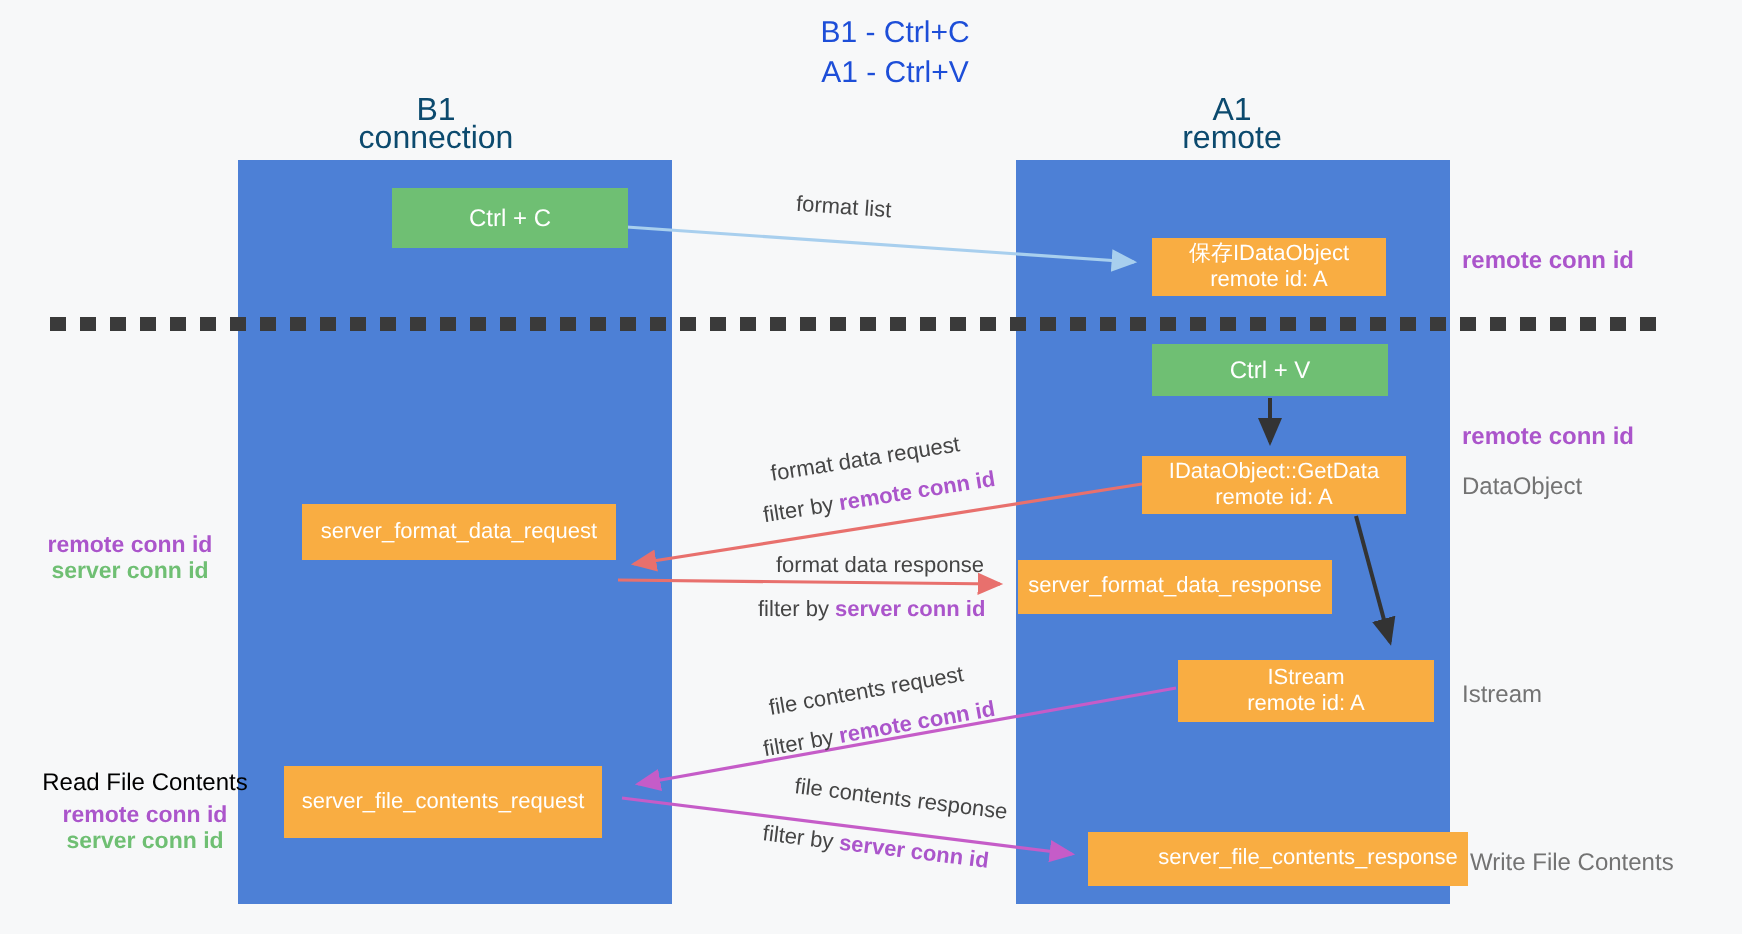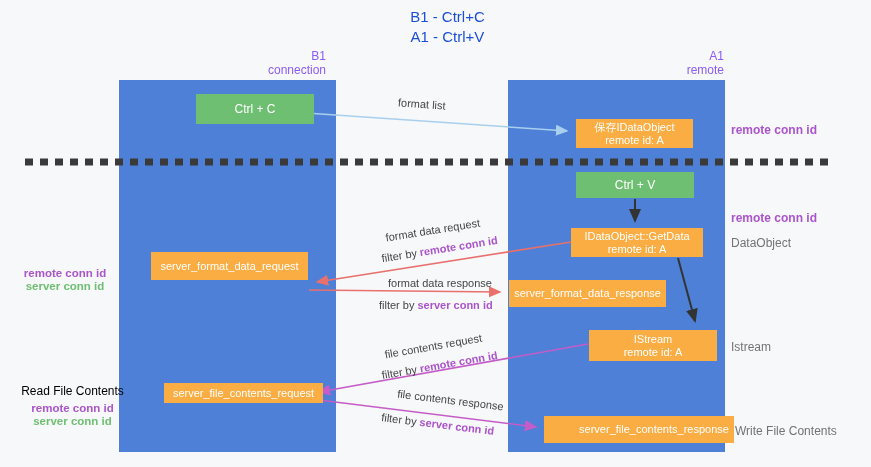--- a/index.html
+++ b/index.html
@@ -1,20 +1,20 @@
 <!DOCTYPE html>
 <html><head>
 <meta charset="utf-8">
 <style>
   html,body{margin:0;padding:0;background:#f7f8f9;}
   .stage{position:relative;width:871px;height:467px;background:#f7f8f9;overflow:hidden;
          font-family:"Liberation Sans",sans-serif;}
   .title{position:absolute;top:7px;left:12px;width:871px;text-align:center;
          font-size:15px;color:#1d4ed8;line-height:20px;}
-  .colhead{position:absolute;text-align:right;font-size:12px;color:#8b5cf6;line-height:14px;}
+  .colhead{position:absolute;text-align:center;font-size:16px;color:#0c4a6e;line-height:14px;}
   .colhead.left{left:110px;top:49px;width:216px;}
   .colhead.right{left:508px;top:49px;width:216px;}
   .column{position:absolute;top:80px;width:217px;height:372px;background:#4d80d6;}
   .column.left{left:119px;}
   .column.right{left:508px;}
   svg.layer{position:absolute;left:0;top:0;z-index:3;}
   .node{position:absolute;z-index:4;display:flex;flex-direction:column;align-items:center;
         justify-content:center;color:#fff;text-align:center;}
   .node.orange{background:#f9ad42;font-size:11px;line-height:13px;}
   .node.green{background:#6fbf73;font-size:12px;}
@@ -97,21 +97,21 @@
 
   <div class="node orange" style="left:509px;top:280px;width:157px;height:27px;">
     <span>server_format_data_response</span>
   </div>
 
   <div class="node orange" style="left:589px;top:330px;width:128px;height:31px;">
     <span>IStream</span>
     <span>remote id: A</span>
   </div>
 
-  <div class="node orange" style="left:164px;top:383px;width:159px;height:20px;">
+  <div class="node orange" style="left:142px;top:383px;width:159px;height:36px;">
     <span>server_file_contents_request</span>
   </div>
 
   <div class="node orange" style="left:544px;top:416px;width:160px;height:27px;padding-left:30px;">
     <span>server_file_contents_response</span>
   </div>
 
   <div class="lbl" style="left:398px;top:98px;transform:rotate(4deg);">format list</div>
 
   <div class="lbl" style="left:385px;top:224px;transform:rotate(-9deg);">format data request</div>

